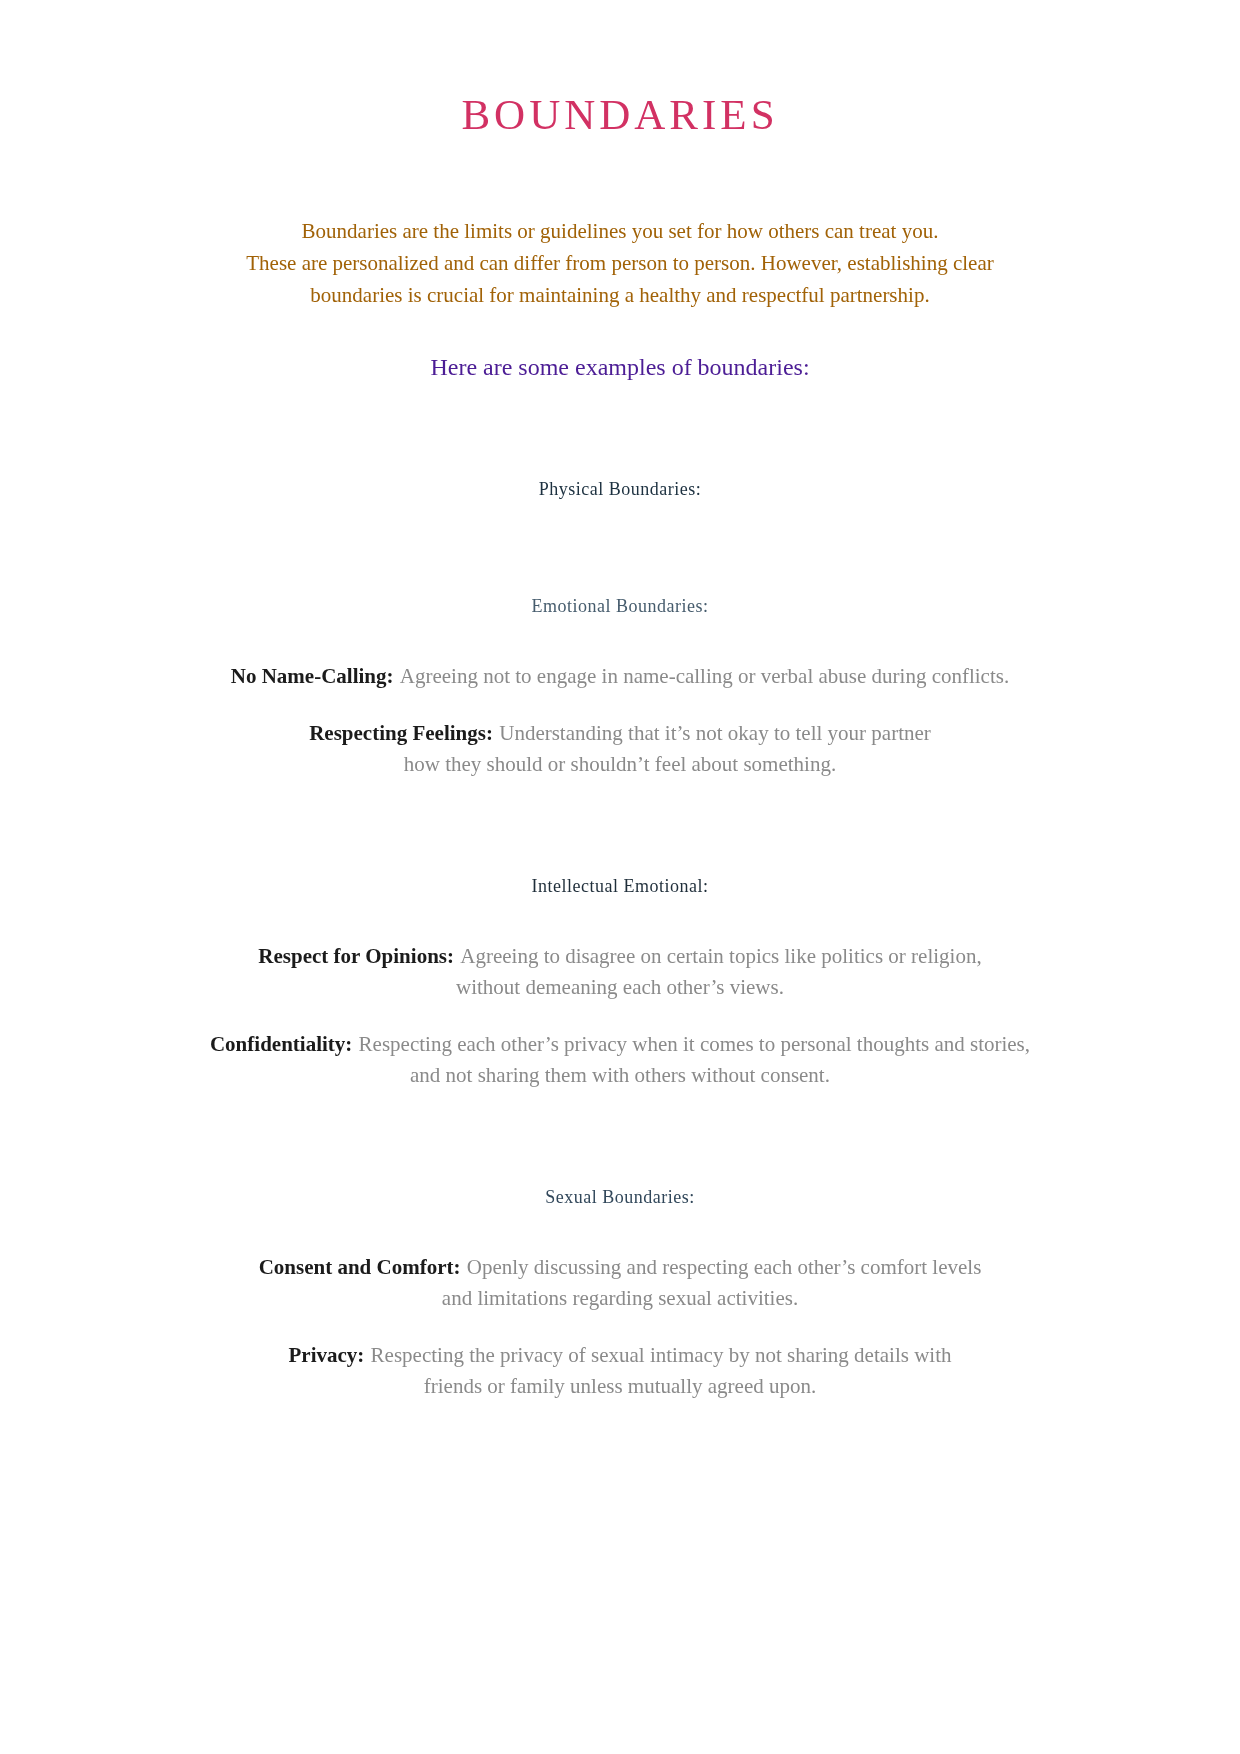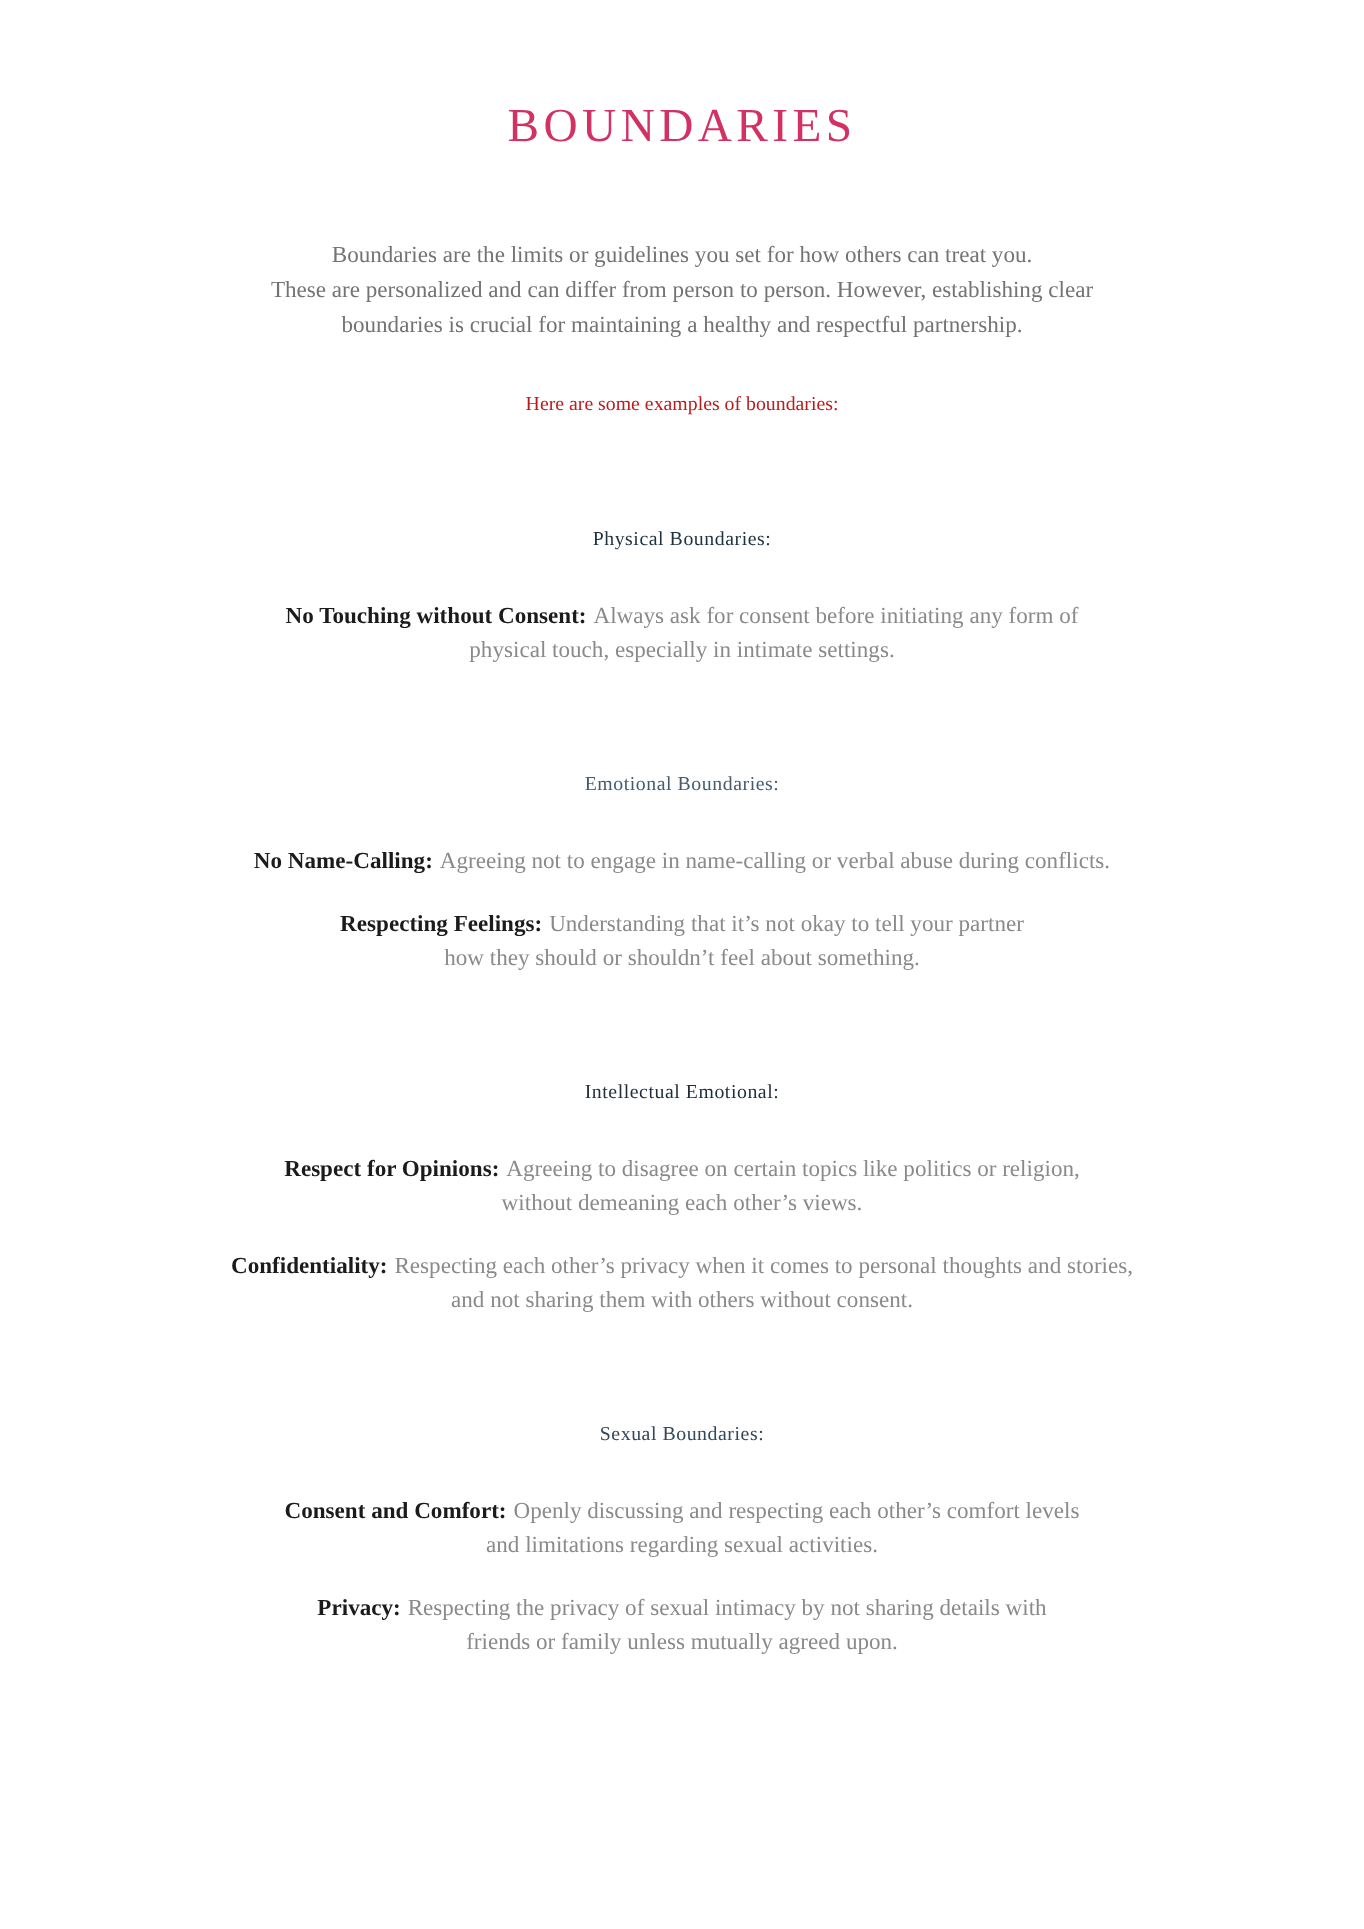--- a/index.html
+++ b/index.html
@@ -19,28 +19,28 @@
     font-size: 43px;
     font-weight: normal;
     letter-spacing: 4px;
     color: #d23163;
   }
   .intro {
     margin: 76px auto 0;
     max-width: 1060px;
     font-size: 21px;
     line-height: 32px;
-    color: #737373;
+    color: #a16207;
     white-space: pre-line;
   }
   .examples {
     margin: 40px auto 0;
-    font-size: 18px;
+    font-size: 24px;
     line-height: 32px;
-    color: #b91c1c;
+    color: #4c1d95;
   }
   .heading {
     margin: 96px 0 0;
     font-size: 18px;
     font-weight: normal;
     letter-spacing: 0.5px;
   }
   .sec-0 .heading { color: #1d3140; }
   .sec-1 .heading { color: #465c6d; }
   .sec-2 .heading { color: #1f2e3a; }
@@ -70,24 +70,20 @@
   <h1 class="title">BOUNDARIES</h1>
 
   <p class="intro">Boundaries are the limits or guidelines you set for how others can treat you.
 These are personalized and can differ from person to person. However, establishing clear
 boundaries is crucial for maintaining a healthy and respectful partnership.</p>
 
   <p class="examples">Here are some examples of boundaries:</p>
 
   <section class="section sec-0">
     <h2 class="heading">Physical Boundaries:</h2>
-    <p class="item">
-      <span class="label">No Touching without Consent:</span><span class="desc">Always ask for consent before initiating any form of
-physical touch, especially in intimate settings.</span>
-    </p>
   </section>
 
   <section class="section sec-1">
     <h2 class="heading">Emotional Boundaries:</h2>
     <p class="item">
       <span class="label">No Name-Calling:</span><span class="desc">Agreeing not to engage in name-calling or verbal abuse during conflicts.</span>
     </p>
     <p class="item">
       <span class="label">Respecting Feelings:</span><span class="desc">Understanding that it’s not okay to tell your partner
 how they should or shouldn’t feel about something.</span>

